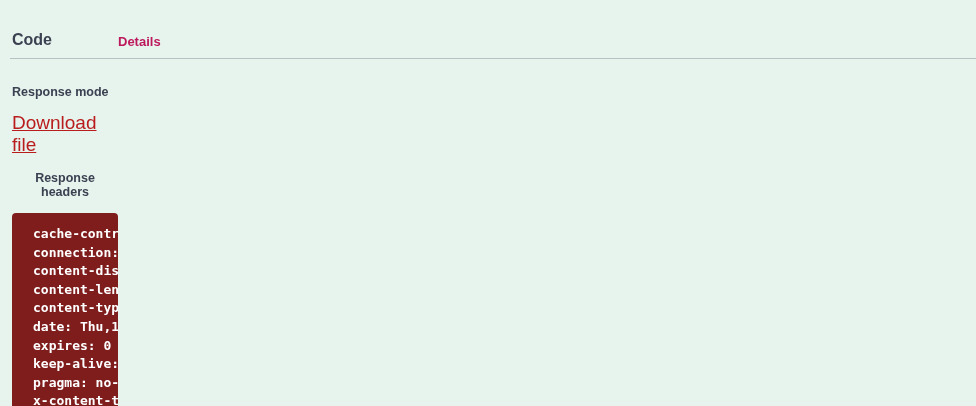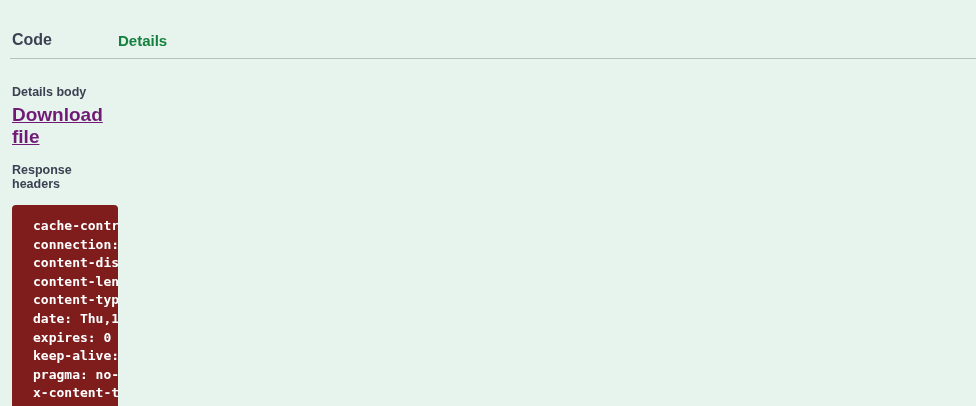--- a/index.html
+++ b/index.html
@@ -22,49 +22,49 @@
     align-items: end;
     padding: 31px 0 9px 2px;
     border-bottom: 1px solid rgba(59,65,81,.28);
   }
   .col-code-header {
     font-size: 16px;
     font-weight: 700;
     color: #3b4151;
   }
   .col-details-header {
-    font-size: 15px;
+    font-size: 13px;
     font-weight: 700;
-    color: #15803d;
+    color: #be185d;
   }
   .response-row {
     display: grid;
     grid-template-columns: 106px 1fr;
     padding: 9px 0 0 2px;
   }
   .status-code {
     font-size: 14px;
     font-weight: 400;
     color: #3b4151;
     padding-top: 1px;
   }
   .section-label {
     font-size: 12.5px;
     font-weight: 700;
     color: #3b4151;
     margin: 0;
   }
   .label-response-body { margin-top: 17px; }
-  .label-response-headers { margin-top: 15px; }
+  .label-response-headers { margin-top: 15px; text-align: center; }
   .download-link {
     display: inline-block;
-    margin-top: 5px;
+    margin-top: 13px;
     font-size: 19px;
-    font-weight: 700;
-    color: #701a75;
+    font-weight: 400;
+    color: #b91c1c;
     text-decoration: underline;
     cursor: pointer;
   }
   .headers-block {
     margin: 14px 0 0 0;
     background: #7f1d1d;
     border-radius: 4px;
     color: #ffffff;
     font-family: "DejaVu Sans Mono", "Liberation Mono", monospace;
     font-size: 13px;
@@ -83,21 +83,21 @@
 <div class="responses-table">
 
   <div class="responses-header">
     <div class="col-code-header">Code</div>
     <div class="col-details-header">Details</div>
   </div>
 
   <div class="response-row">
 
     <div class="response-details">
-      <h5 class="section-label label-response-body">Details body</h5>
+      <h5 class="section-label label-response-body">Response mode</h5>
 
       <a class="download-link">Download file</a>
 
       <h5 class="section-label label-response-headers">Response headers</h5>
 
       <pre class="headers-block">cache-control: no-cache,no-store,max-age=0,must-revalidate
 connection: keep-alive
 content-disposition: form-data; name="attachment"; filename="ORDER-2319_PickList20240411203436.pdf"
 content-length: 24406
 content-type: application/octet-stream

